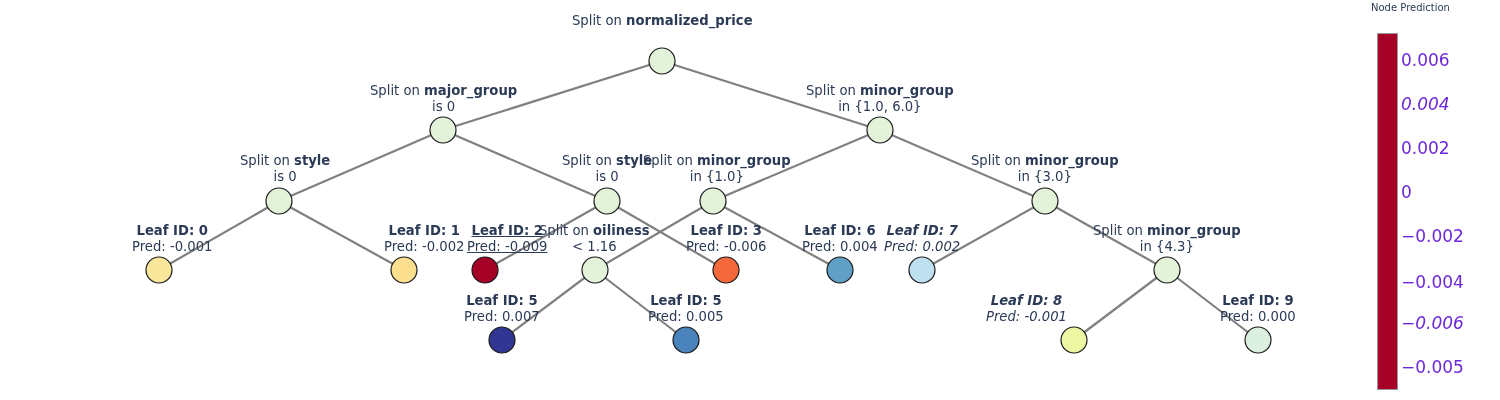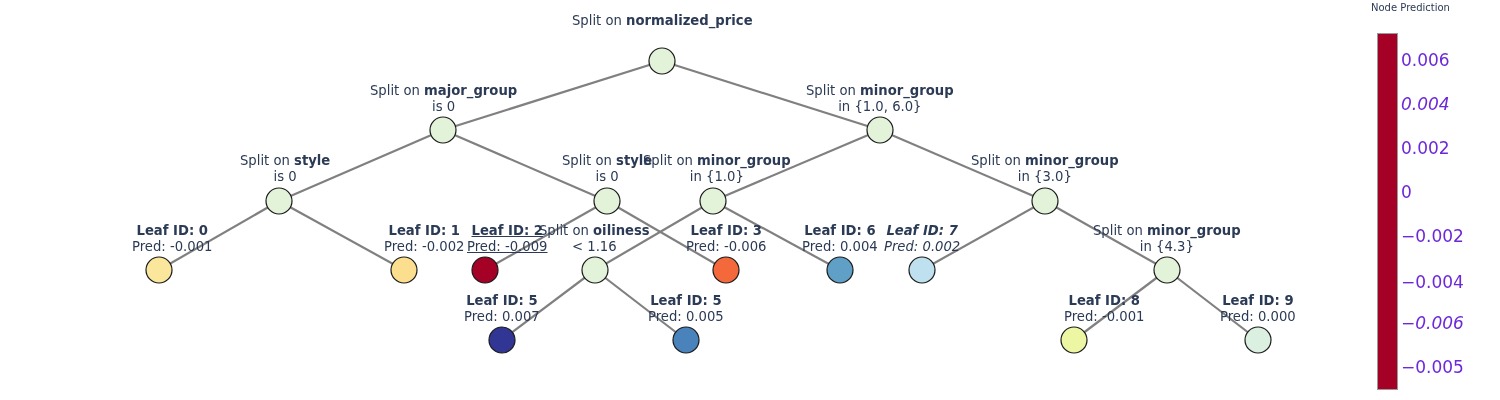--- a/index.html
+++ b/index.html
@@ -152,21 +152,21 @@
         <span class="l2">Pred: 0.002</span>
       </div>
       <div class="node-label" style="left: 464px; top: 293px;">
         <span class="l1"><b>Leaf ID: 5</b></span>
         <span class="l2">Pred: 0.007</span>
       </div>
       <div class="node-label" style="left: 648px; top: 293px;">
         <span class="l1"><b>Leaf ID: 5</b></span>
         <span class="l2">Pred: 0.005</span>
       </div>
-      <div class="node-label" style="left: 1064px; top: 293px;">
+      <div class="node-label" style="left: 986px; top: 293px; font-style: italic;">
         <span class="l1"><b>Leaf ID: 8</b></span>
         <span class="l2">Pred: -0.001</span>
       </div>
       <div class="node-label" style="left: 1220px; top: 293px;">
         <span class="l1"><b>Leaf ID: 9</b></span>
         <span class="l2">Pred: 0.000</span>
       </div>
     </div>
 
   <div class="legend-title" style="left:1371px;top:2px;">Node Prediction</div>

